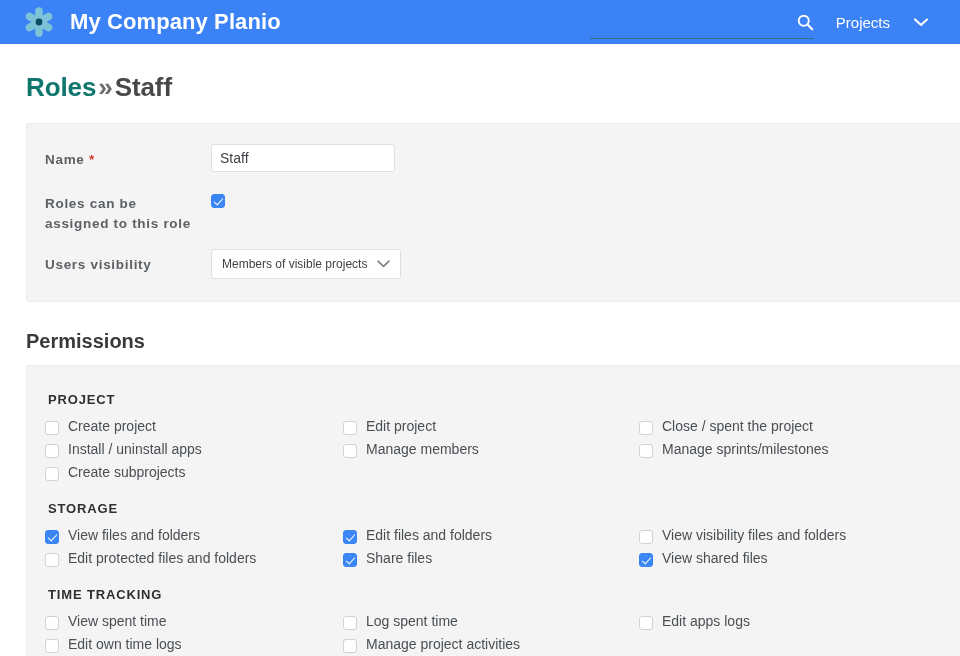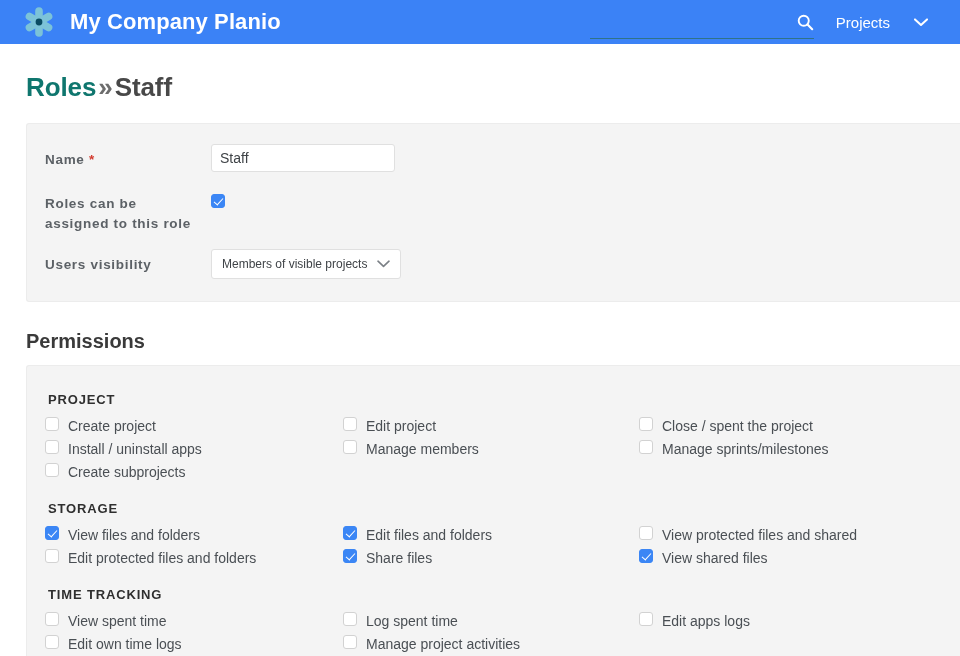--- a/index.html
+++ b/index.html
@@ -215,21 +215,21 @@
     letter-spacing: .85px;
     margin: 6px 0 10px 3px;
   }
   .perm-grid {
     display: grid;
     grid-template-columns: 298px 296px auto;
     row-gap: 5px;
   }
   .perm-item {
     display: flex;
-    align-items: flex-start;
+    align-items: flex-end;
     gap: 9px;
     min-height: 18px;
     cursor: pointer;
   }
   .perm-label {
     font-size: 14px;
     color: #4a4f54;
     line-height: 18px;
     white-space: nowrap;
   }
@@ -358,21 +358,21 @@
           <label class="perm-item">
             <span class="cb checked"></span>
             <span class="perm-label">View files and folders</span>
           </label>
           <label class="perm-item">
             <span class="cb checked"></span>
             <span class="perm-label">Edit files and folders</span>
           </label>
           <label class="perm-item">
             <span class="cb"></span>
-            <span class="perm-label">View protected files and shared</span>
+            <span class="perm-label">View visibility files and folders</span>
           </label>
           <label class="perm-item">
             <span class="cb"></span>
             <span class="perm-label">Edit protected files and folders</span>
           </label>
           <label class="perm-item">
             <span class="cb checked"></span>
             <span class="perm-label">Share files</span>
           </label>
           <label class="perm-item">

